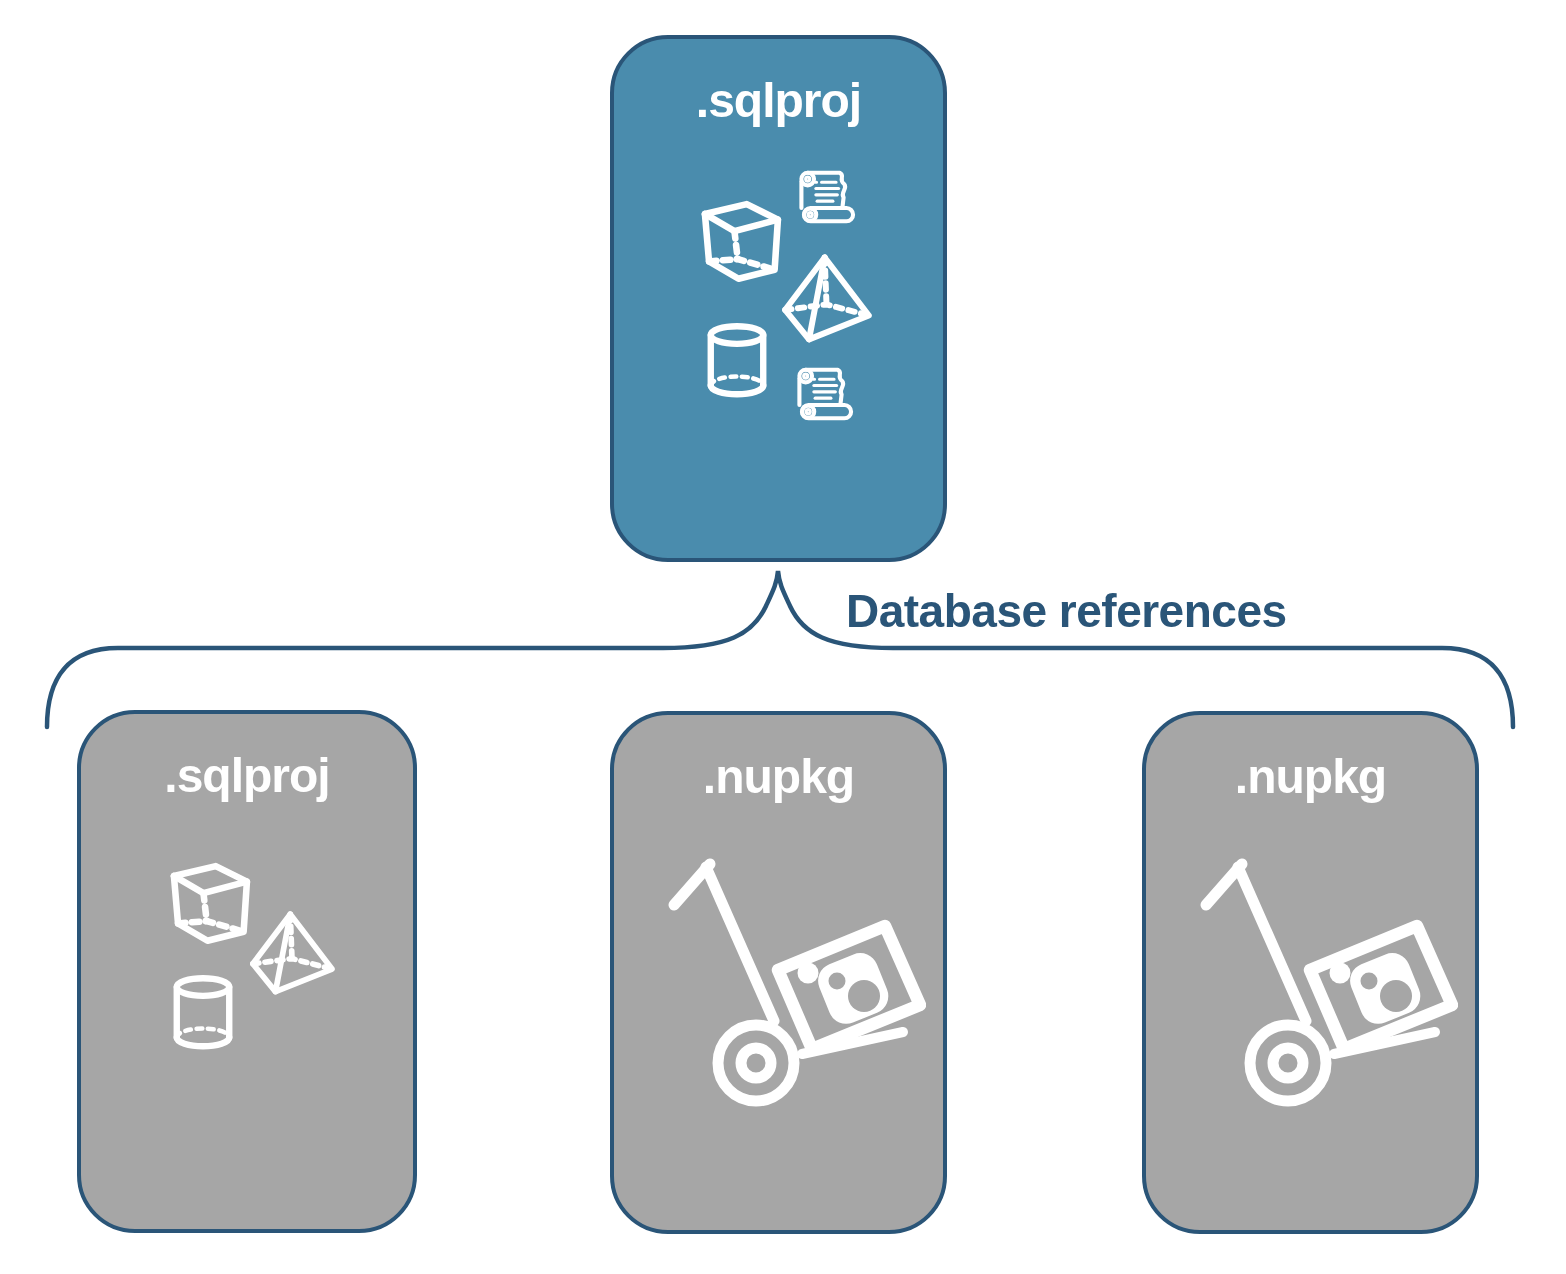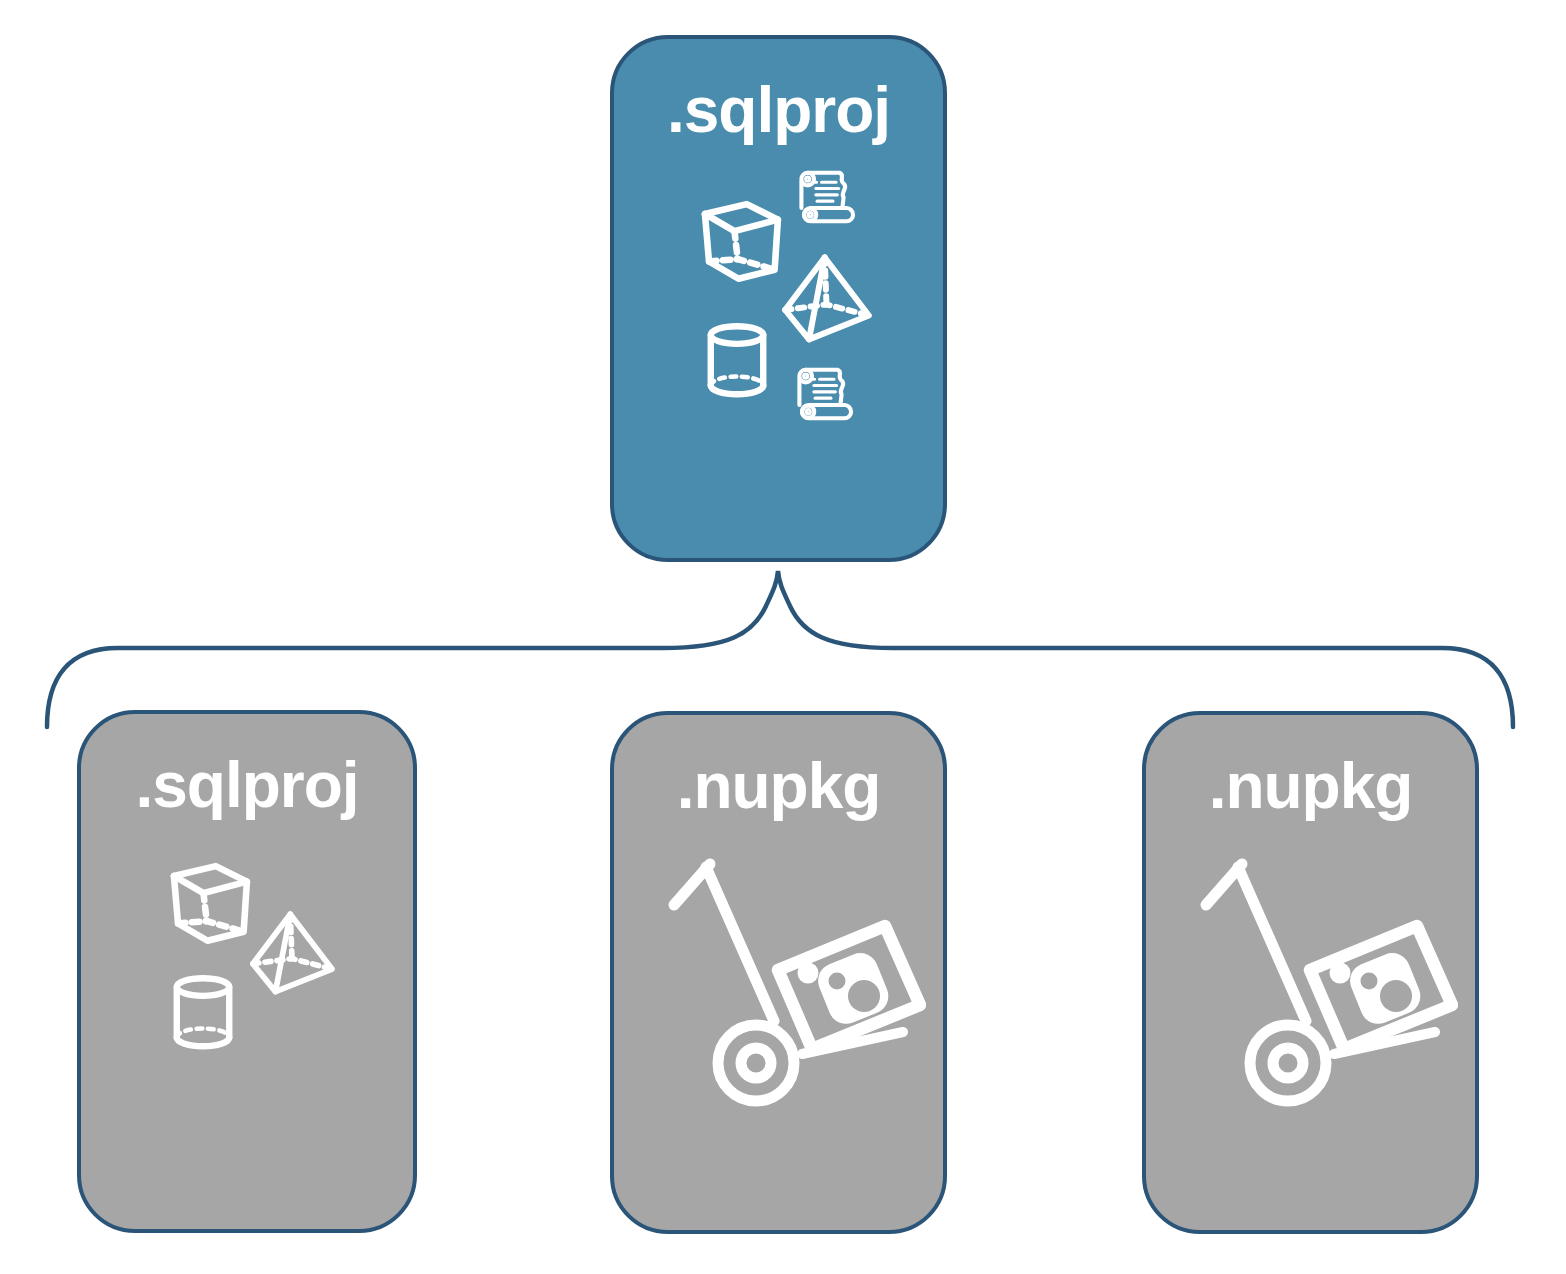--- a/index.html
+++ b/index.html
@@ -22,21 +22,21 @@
     position:absolute;
     border:4px solid var(--outline);
     border-radius:58px;
   }
   .node.root{background:var(--root-fill);}
   .node.child{background:var(--child-fill);}
   .node-label{
     position:absolute;
     top:34px;left:0;right:0;
     text-align:center;
-    font-size:64px;
+    font-size:48px;
     font-weight:bold;
     letter-spacing:-1px;
     color:var(--icon);
   }
   .ic{position:absolute;color:var(--icon);}
   .brace-svg{position:absolute;left:0;top:0;pointer-events:none;}
   .edge-label{
     position:absolute;
     left:846px;top:584px;
     font-size:46px;
@@ -138,20 +138,21 @@
       </svg>
   </div>
 
   <svg class="brace-svg" width="1566" height="1274" viewBox="0 0 1566 1274">
     <path d="M47 727 C47 678 68 648 118 648 L663 648 C728 648 753 634 766 606
              C773 591 777 583 778 571
              C779 583 783 591 790 606 C803 634 828 648 893 648 L1442 648
              C1492 648 1513 678 1513 727" fill="none" stroke="var(--outline)" stroke-width="4.5" stroke-linecap="round"></path>
   </svg>
 
+  <div class="edge-label">Database references</div>
 
   <div class="node child" style="left:77px;top:710px;width:340px;height:523px;">
     <div class="node-label">.sqlproj</div>
     <svg class="ic" style="left:88px;top:148px;width:82px;height:82px;">
         <use href="#sym-cube"></use>
       </svg>
     <svg class="ic" style="left:161px;top:195px;width:100px;height:87px;">
         <use href="#sym-pyramid"></use>
       </svg>
     <svg class="ic" style="left:90px;top:261px;width:64px;height:78px;">

